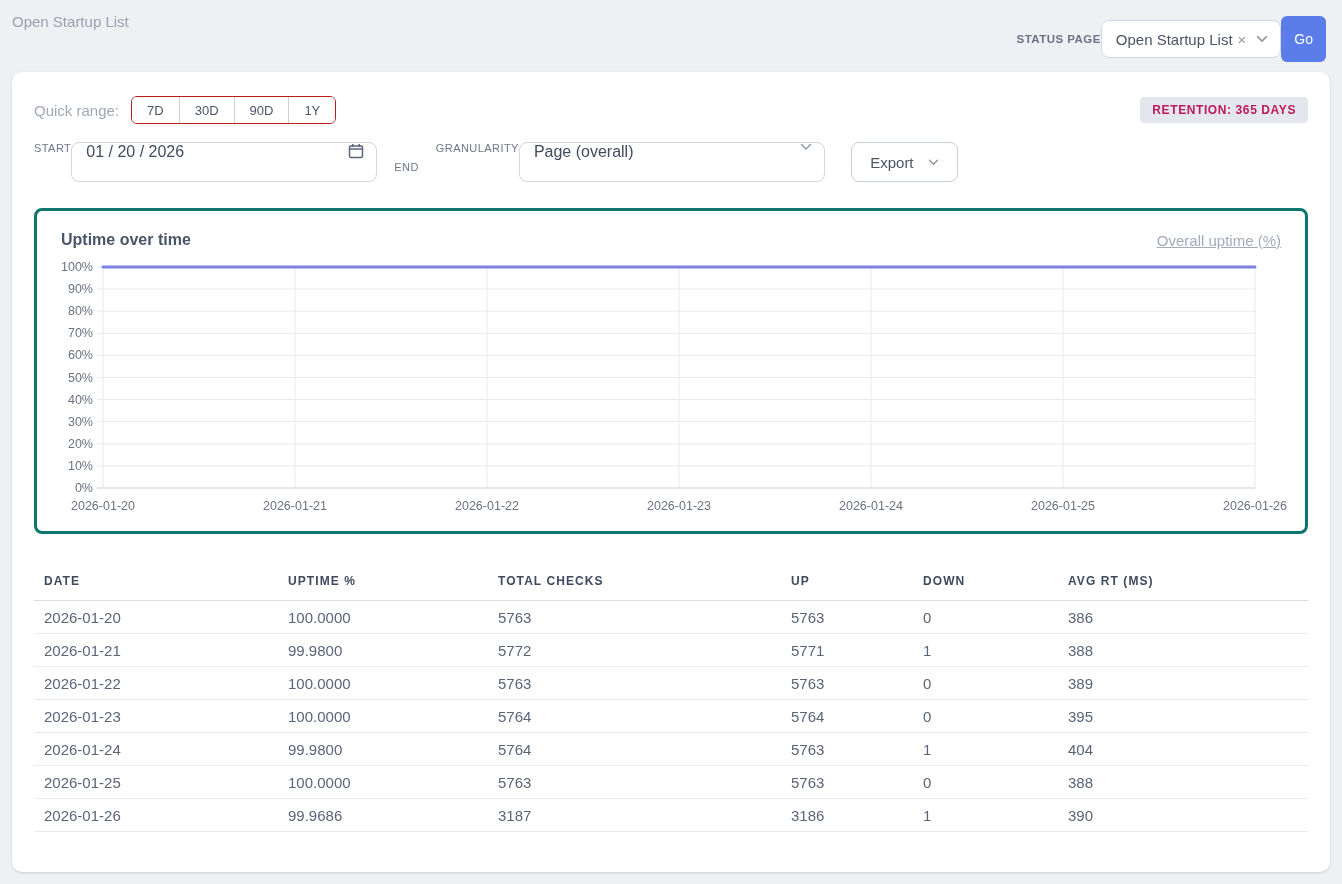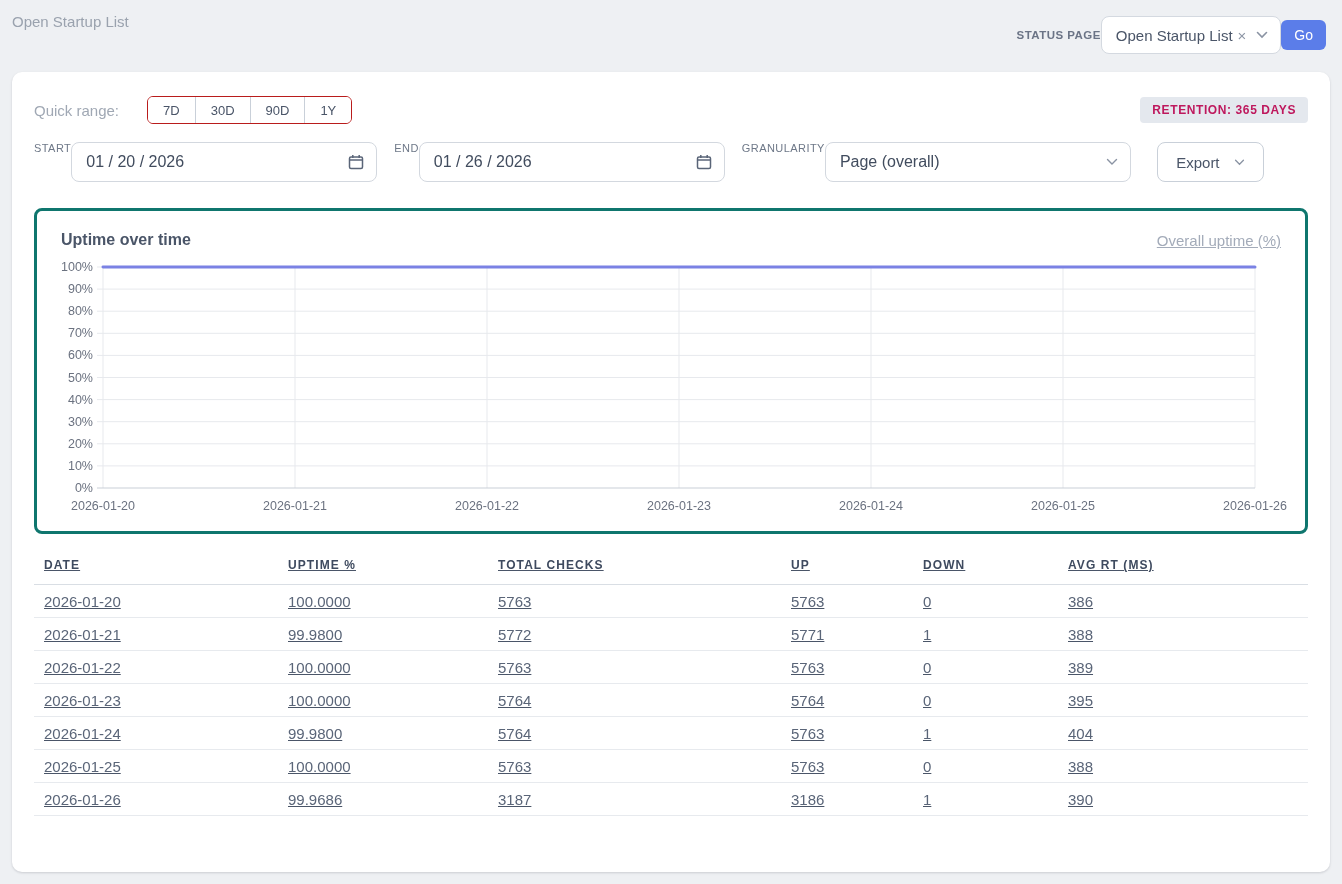--- a/index.html
+++ b/index.html
@@ -21,49 +21,49 @@
   .status-label { font-size: 11.5px; font-weight: 600; color: #6b7486; letter-spacing: .04em; }
   .select-box {
     display: flex; align-items: center; gap: 4px;
     background: #fff; border: 1px solid #d4d9e0; border-radius: 8px;
     height: 38px; padding: 0 12px 0 14px; font-size: 15px; color: #4a5568; cursor: pointer;
   }
   .clear-x { color: #8d96a5; font-size: 15px; margin-left: 1px; }
   .chev { color: #8a93a3; display: inline-flex; margin-left: 6px; }
   .go-btn {
     background: #5b7de9; color: #fff; border: none; border-radius: 6px;
-    height: 30px; padding: 0 13px; font-size: 14px; cursor: pointer;
+    height: 46px; padding: 0 13px; font-size: 14px; cursor: pointer;
   }
   
   .card {
     margin: 2px 12px 0 12px; background: #fff; border-radius: 10px;
     box-shadow: 0 1px 2px rgba(16,24,40,.06), 0 1px 3px rgba(16,24,40,.1);
     padding: 24px 22px 20px 22px; height: 800px;
   }
   .filters-top { display: flex; align-items: center; }
-  .quick-label { font-size: 15px; color: #a0a8b4; margin-right: 28px; }
+  .quick-label { font-size: 15px; color: #a0a8b4; margin-right: 12px; }
   .seg-group { display: inline-flex; border: 1px solid #b91c1c; border-radius: 6px; overflow: hidden; background: #fff; }
   .seg {
     border: none; background: #fff; font-size: 13px; color: #4a5568;
     height: 26px; padding: 0 15px; border-left: 1px solid #c9d0d9; cursor: pointer;
     font-family: inherit;
   }
   .seg:first-child { border-left: none; }
   .badge {
     margin-left: auto; background: #e4e8ee; color: #be185d;
     font-size: 12px; font-weight: 700; letter-spacing: .05em;
     padding: 6px 12px; border-radius: 4px;
   }
   
   .filters-fields { display: flex; align-items: flex-end; margin-top: 18px; }
   .field { display: flex; flex-direction: row; margin-right: 17px; }
   .field-label { font-size: 11px; font-weight: 500; color: #6e7888; letter-spacing: .04em; margin-bottom: 9px; }
   .input {
     width: 306px; height: 40px; border: 1px solid #d3d8df; border-radius: 8px;
-    background: #fff; display: flex; align-items: center; justify-content: space-between;
+    background: #fff; display: flex; justify-content: space-between;
     padding: 0 12px 0 14px; font-size: 16px; color: #414c5e; cursor: text;
   }
   .input .icon-wrap { color: #5a6578; display: inline-flex; }
   .refresh-btn {
     margin-left: auto; width: 191px; height: 40px; background: #5b7de9; color: #fff;
     border: none; border-radius: 8px; font-size: 15px; cursor: pointer; font-family: inherit;
   }
   .export-btn {
     margin-left: 9px; width: 107px; height: 40px; background: #fff;
     border: 1px solid #c9d0d9; border-radius: 8px; font-size: 15px; color: #4a5568;
@@ -74,21 +74,21 @@
   .chart-card {
     margin-top: 26px; border: 3px solid #0f766e; border-radius: 8px;
     padding: 20px 24px 12px 24px;
   }
   .chart-head { display: flex; justify-content: space-between; align-items: center; margin-bottom: 8px; }
   .chart-title { font-size: 16px; font-weight: 700; color: #4a5568; }
   .chart-legend { font-size: 15px; color: #a3abb9; text-decoration: underline; }
   .chart-svg { display: block; overflow: visible; }
   .chart-svg text { font-family: "Liberation Sans", sans-serif; font-size: 12.5px; fill: #6b7280; }
   
-  .table-wrap { margin-top: 24px; text-decoration: underline; }
+  .table-wrap { margin-top: 40px; }
   table { width: 100%; border-collapse: collapse; table-layout: fixed; }
   th {
     text-align: left; font-size: 12px; font-weight: 700; letter-spacing: .09em;
     color: #3e4a5f; padding: 0 0 12px 10px; border-bottom: 1px solid #d9dee4;
   }
   td {
     font-size: 15px; color: #5a6578; padding: 7.5px 0 7.5px 10px;
     border-bottom: 1px solid #e7eaee;
   }
 </style>
@@ -137,31 +137,20 @@
               <rect x="1.5" y="3" width="13" height="11.5" rx="1.5" fill="none" stroke="currentColor" stroke-width="1.5"></rect>
               <line x1="4.8" y1="1" x2="4.8" y2="4" stroke="currentColor" stroke-width="1.5"></line>
               <line x1="11.2" y1="1" x2="11.2" y2="4" stroke="currentColor" stroke-width="1.5"></line>
               <line x1="1.5" y1="6" x2="14.5" y2="6" stroke="currentColor" stroke-width="1.5"></line>
             </svg>
         </span>
       </div>
     </div>
     <div class="field">
       <span class="field-label">END</span>
-      <div class="input">
-        <span>01 / 26 / 2026</span>
-        <span class="icon-wrap">
-          <svg width="16" height="16" viewBox="0 0 16 16">
-              <rect x="1.5" y="3" width="13" height="11.5" rx="1.5" fill="none" stroke="currentColor" stroke-width="1.5"></rect>
-              <line x1="4.8" y1="1" x2="4.8" y2="4" stroke="currentColor" stroke-width="1.5"></line>
-              <line x1="11.2" y1="1" x2="11.2" y2="4" stroke="currentColor" stroke-width="1.5"></line>
-              <line x1="1.5" y1="6" x2="14.5" y2="6" stroke="currentColor" stroke-width="1.5"></line>
-            </svg>
-        </span>
-      </div>
     </div>
     <div class="field">
       <span class="field-label">GRANULARITY</span>
       <div class="input">
         <span>Page (overall)</span>
         <span class="chev">
           <svg width="12" height="8" viewBox="0 0 12 8">
               <path d="M1.5 1.5 L6 6 L10.5 1.5" fill="none" stroke="currentColor" stroke-width="1.4" stroke-linecap="round"></path>
             </svg>
         </span>

